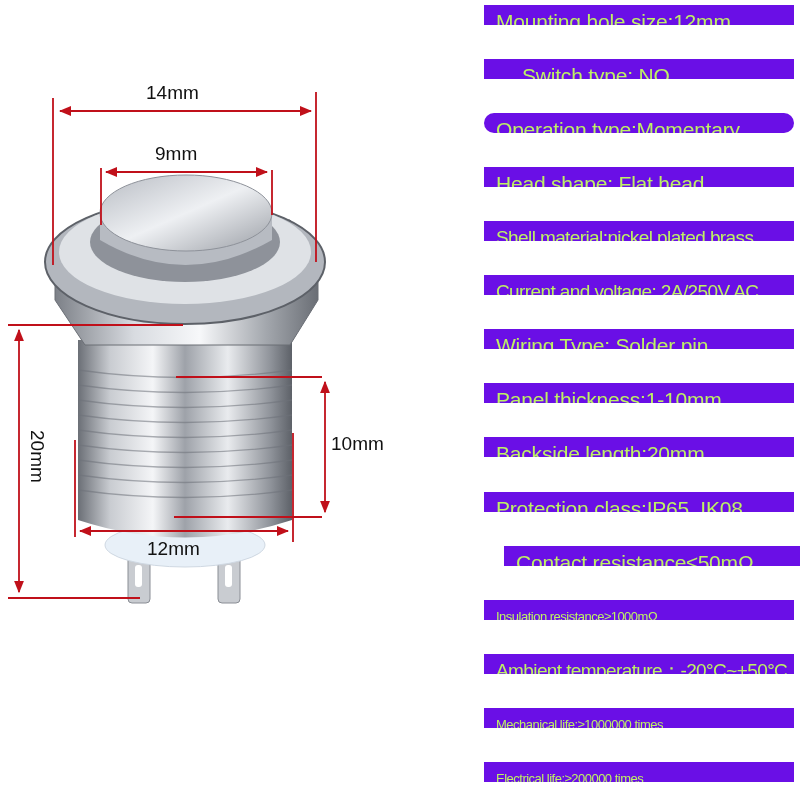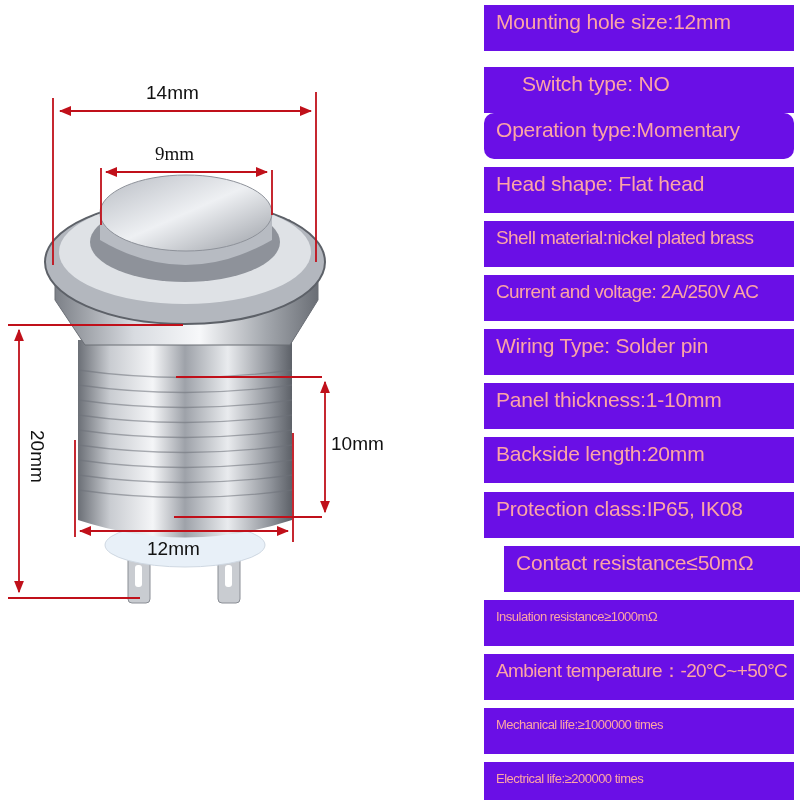--- a/index.html
+++ b/index.html
@@ -1,21 +1,21 @@
 <!DOCTYPE html>
 <html><head>
 <meta charset="utf-8">
 <style>
   html, body { margin:0; padding:0; }
   body { width:800px; height:800px; background:#ffffff; position:relative; overflow:hidden;
          font-family:"Liberation Sans", sans-serif; }
   .diagram { position:absolute; left:0; top:0; width:470px; height:667px; }
   .specs { position:absolute; left:484px; top:5px; width:310px; }
-  .spec-bar { position:absolute; left:0; width:310px; height:46px; background:#6a0fe6;
-              color:#fca5a5; font-size:21px; line-height:34px; padding-left:12px; box-sizing:border-box;
+  .spec-bar { position:absolute; left:0; width:310px; height:20px; background:#6a0fe6;
+              color:#bef264; font-size:21px; line-height:34px; padding-left:12px; box-sizing:border-box;
               white-space:nowrap; overflow:hidden; letter-spacing:-0.2px; }
   .spec-bar.narrow { font-size:13px; letter-spacing:-0.5px; }
   .spec-bar.narrower { font-size:19px; letter-spacing:-0.6px; }
   .dim-label { position:absolute; font-size:19px; color:#111; white-space:nowrap; }
   .dim-label.vert { transform:rotate(90deg); transform-origin:left top; }
 </style>
 </head>
 <body>
 
 <div class="diagram">
@@ -96,29 +96,29 @@
       <line x1="174" y1="517" x2="322" y2="517"></line>
       <line x1="325" y1="382" x2="325" y2="512" marker-start="url(#arr)" marker-end="url(#arr)"></line>
 
       <line x1="75" y1="440" x2="75" y2="537"></line>
       <line x1="293" y1="433" x2="293" y2="542"></line>
       <line x1="80" y1="531" x2="288" y2="531" marker-start="url(#arr)" marker-end="url(#arr)"></line>
     </g>
   </svg>
 
   <span class="dim-label" style="left:146px;top:82px;">14mm</span>
-  <span class="dim-label" style="left:155px;top:143px;font-family:Liberation Serif, serif;">9mm</span>
+  <span class="dim-label" style="left:155px;top:143px;">9mm</span>
   <span class="dim-label" style="left:147px;top:538px;">12mm</span>
   <span class="dim-label" style="left:331px;top:433px;">10mm</span>
   <span class="dim-label vert" style="left:48px;top:430px;">20mm</span>
 </div>
 
 <div class="specs">
   <div class="spec-bar" style="top:0px;">Mounting hole size:12mm</div>
-  <div class="spec-bar" style="top:62px;padding-left:38px;">Switch type: NO</div>
+  <div class="spec-bar" style="top:54px;padding-left:38px;">Switch type: NO</div>
   <div class="spec-bar" style="top:108px;border-radius:10px;">Operation type:Momentary</div>
   <div class="spec-bar" style="top:162px;">Head shape: Flat head</div>
   <div class="spec-bar narrower" style="top:216px;">Shell material:nickel plated brass</div>
   <div class="spec-bar narrower" style="top:270px;">Current and voltage: 2A/250V AC</div>
   <div class="spec-bar" style="top:324px;">Wiring Type: Solder pin</div>
   <div class="spec-bar" style="top:378px;">Panel thickness:1-10mm</div>
   <div class="spec-bar" style="top:432px;">Backside length:20mm</div>
   <div class="spec-bar" style="top:487px;">Protection class:IP65, IK08</div>
   <div class="spec-bar" style="top:541px;margin-left:20px;">Contact resistance≤50mΩ</div>
   <div class="spec-bar narrow" style="top:595px;">Insulation resistance≥1000mΩ</div>

